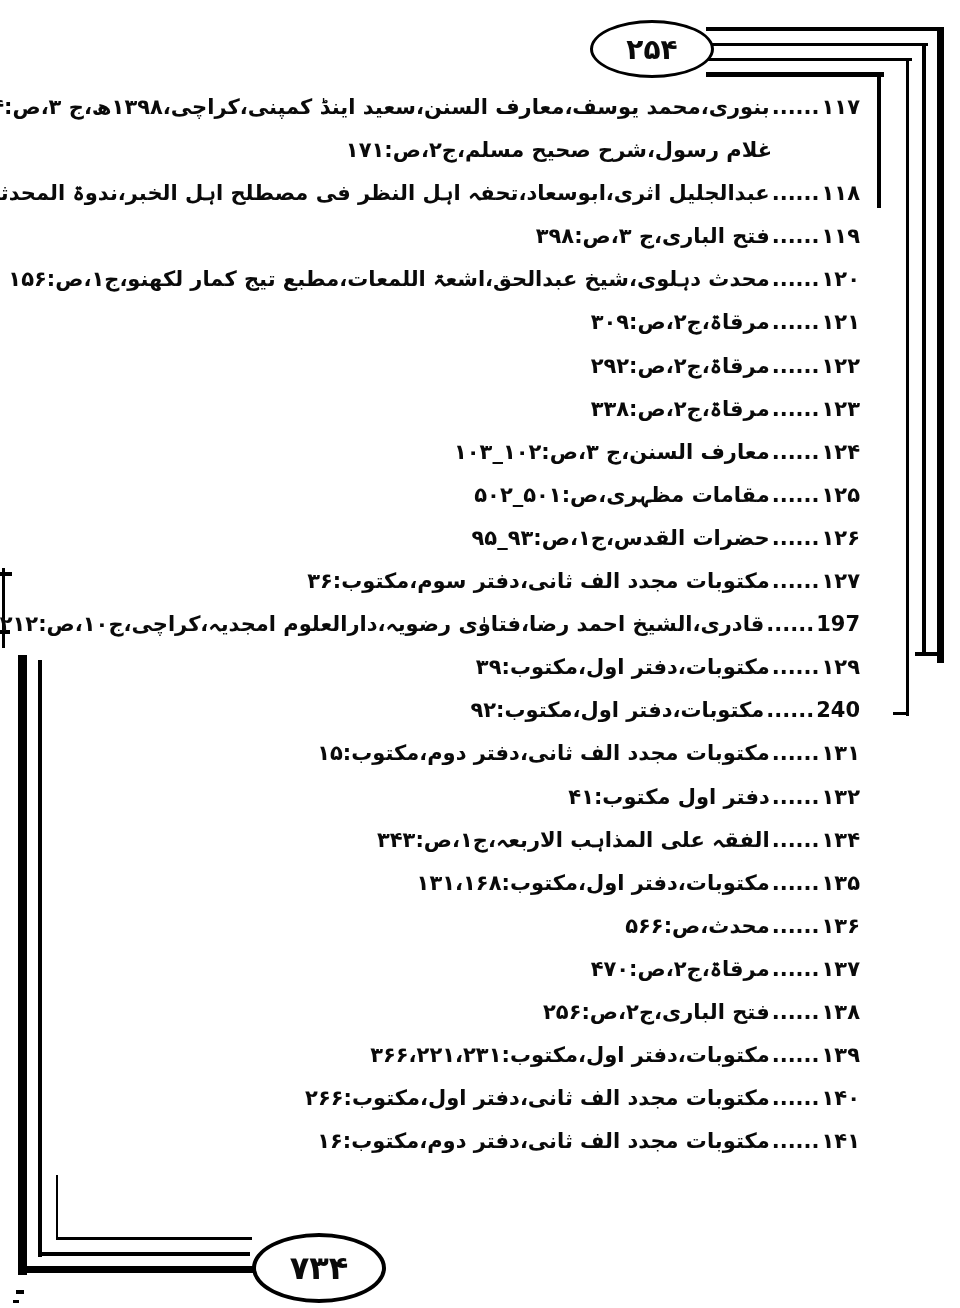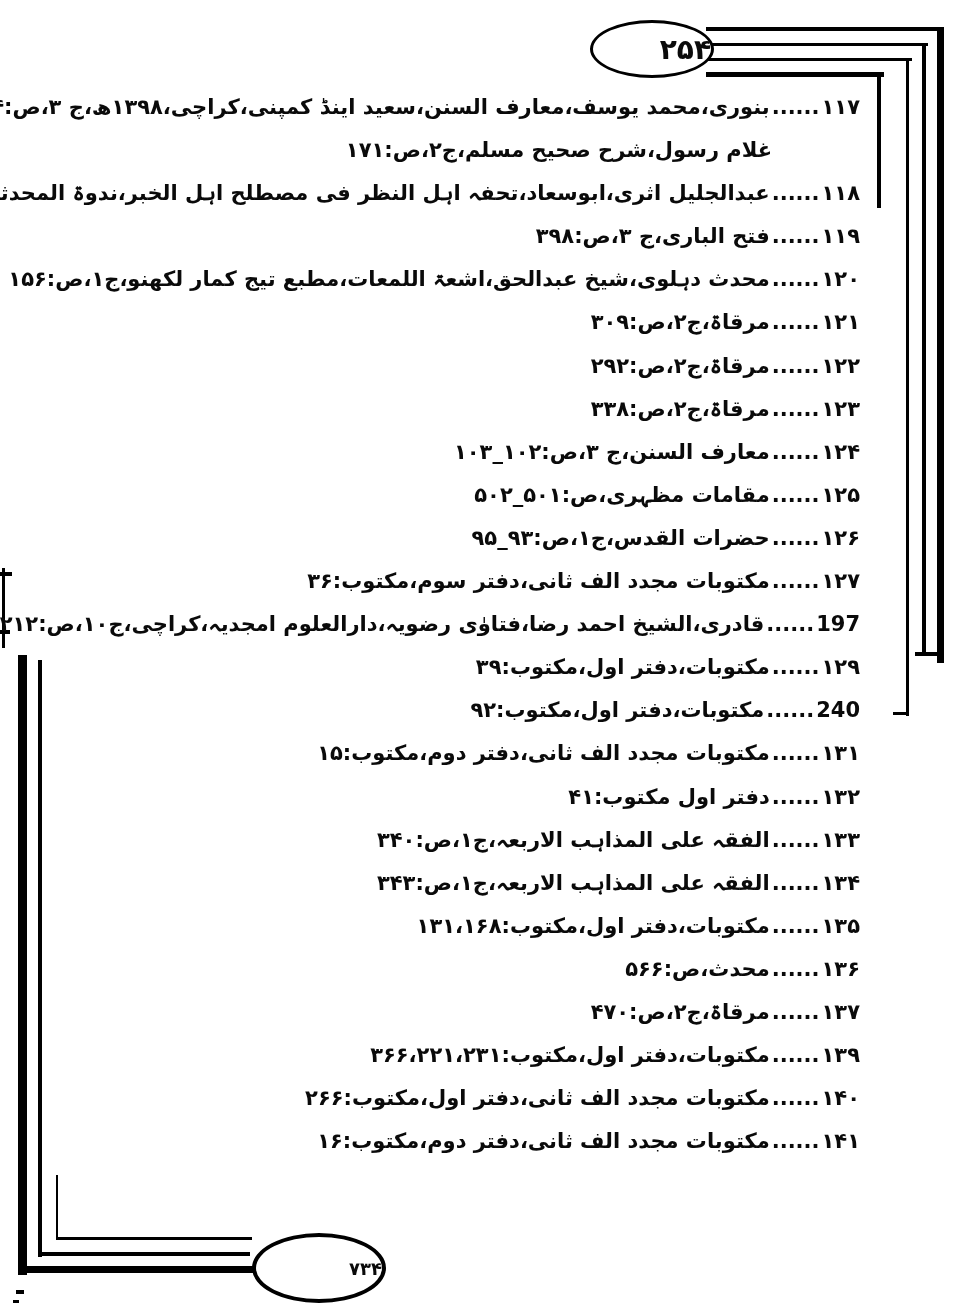--- a/index.html
+++ b/index.html
@@ -11,27 +11,27 @@
     overflow:hidden;
     font-family:"DejaVu Sans", sans-serif;
     color:#0a0a0a;
     direction:rtl;
   }
   .bline{position:absolute;background:#000;}
   .oval{
     position:absolute;
     border:3px solid #000;
     border-radius:50%;
-    display:flex;align-items:center;
+    display:flex;align-items:center;justify-content:center;
     background:#fff;
     font-weight:bold;
     font-family:"DejaVu Sans", sans-serif;
   }
   .oval.top-oval{left:590px;top:20px;width:118px;height:52px;font-size:28px;}
-  .oval.bottom-oval{left:252px;top:1233px;width:126px;height:62px;border-width:4px;font-size:18px;}
+  .oval.bottom-oval{left:252px;top:1233px;width:126px;height:62px;border-width:4px;font-size:32px;}
   .entries{
     position:absolute;
     top:86px;right:100px;left:36px;
     direction:rtl;
     text-align:right;
     font-size:21px;
     font-weight:700;
     line-height:43.1px;
   }
   .entry{
@@ -91,23 +91,23 @@
       <div class="entry"><span class="num">۱۲۳</span><span class="dots">......</span><span class="txt">مرقاۃ،ج۲،ص:۳۳۸</span></div>
       <div class="entry"><span class="num">۱۲۴</span><span class="dots">......</span><span class="txt">معارف السنن،ج ۳،ص:۱۰۲_۱۰۳</span></div>
       <div class="entry"><span class="num">۱۲۵</span><span class="dots">......</span><span class="txt">مقامات مظہری،ص:۵۰۱_۵۰۲</span></div>
       <div class="entry"><span class="num">۱۲۶</span><span class="dots">......</span><span class="txt">حضرات القدس،ج۱،ص:۹۳_۹۵</span></div>
       <div class="entry"><span class="num">۱۲۷</span><span class="dots">......</span><span class="txt">مکتوبات مجدد الف ثانی،دفتر سوم،مکتوب:۳۶</span></div>
       <div class="entry"><span class="num">197</span><span class="dots">......</span><span class="txt">قادری،الشیخ احمد رضا،فتاوٰی رضویہ،دارالعلوم امجدیہ،کراچی،ج۱۰،ص:۲۱۲تا۲۳۰</span></div>
       <div class="entry"><span class="num">۱۲۹</span><span class="dots">......</span><span class="txt">مکتوبات،دفتر اول،مکتوب:۳۹</span></div>
       <div class="entry"><span class="num">240</span><span class="dots">......</span><span class="txt">مکتوبات،دفتر اول،مکتوب:۹۲</span></div>
       <div class="entry"><span class="num">۱۳۱</span><span class="dots">......</span><span class="txt">مکتوبات مجدد الف ثانی،دفتر دوم،مکتوب:۱۵</span></div>
       <div class="entry"><span class="num">۱۳۲</span><span class="dots">......</span><span class="txt">دفتر اول مکتوب:۴۱</span></div>
-      <div class="entry"><span class="num">۱۳۳</span><span class="dots">......</span><span class="txt">الفقہ علی المذاہب الاربعہ،ج۱،ص:۳۴۰</span></div>
       <div class="entry"><span class="num">۱۳۴</span><span class="dots">......</span><span class="txt">الفقہ علی المذاہب الاربعہ،ج۱،ص:۳۴۳</span></div>
       <div class="entry"><span class="num">۱۳۵</span><span class="dots">......</span><span class="txt">مکتوبات،دفتر اول،مکتوب:۱۳۱،۱۶۸</span></div>
       <div class="entry"><span class="num">۱۳۶</span><span class="dots">......</span><span class="txt">محدث،ص:۵۶۶</span></div>
       <div class="entry"><span class="num">۱۳۷</span><span class="dots">......</span><span class="txt">مرقاۃ،ج۲،ص:۴۷۰</span></div>
+      <div class="entry"><span class="num">۱۳۸</span><span class="dots">......</span><span class="txt">فتح الباری،ج۲،ص:۲۵۶</span></div>
       <div class="entry"><span class="num">۱۳۹</span><span class="dots">......</span><span class="txt">مکتوبات،دفتر اول،مکتوب:۳۶۶،۲۲۱،۲۳۱</span></div>
       <div class="entry"><span class="num">۱۴۰</span><span class="dots">......</span><span class="txt">مکتوبات مجدد الف ثانی،دفتر اول،مکتوب:۲۶۶</span></div>
       <div class="entry"><span class="num">۱۴۱</span><span class="dots">......</span><span class="txt">مکتوبات مجدد الف ثانی،دفتر دوم،مکتوب:۱۶</span></div>
     </div>
 
 </div>
 
 </body></html>

